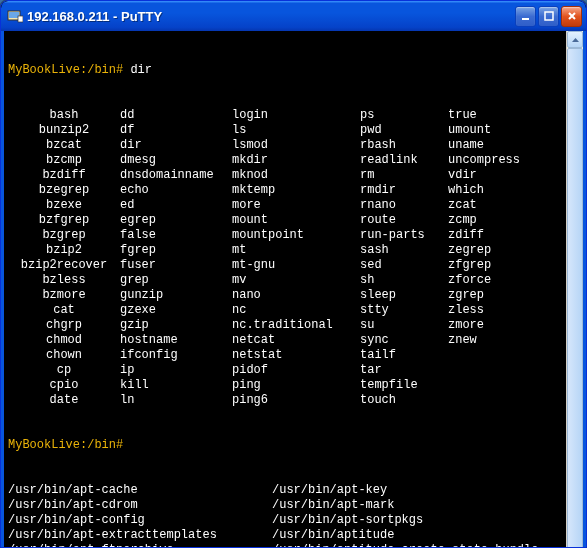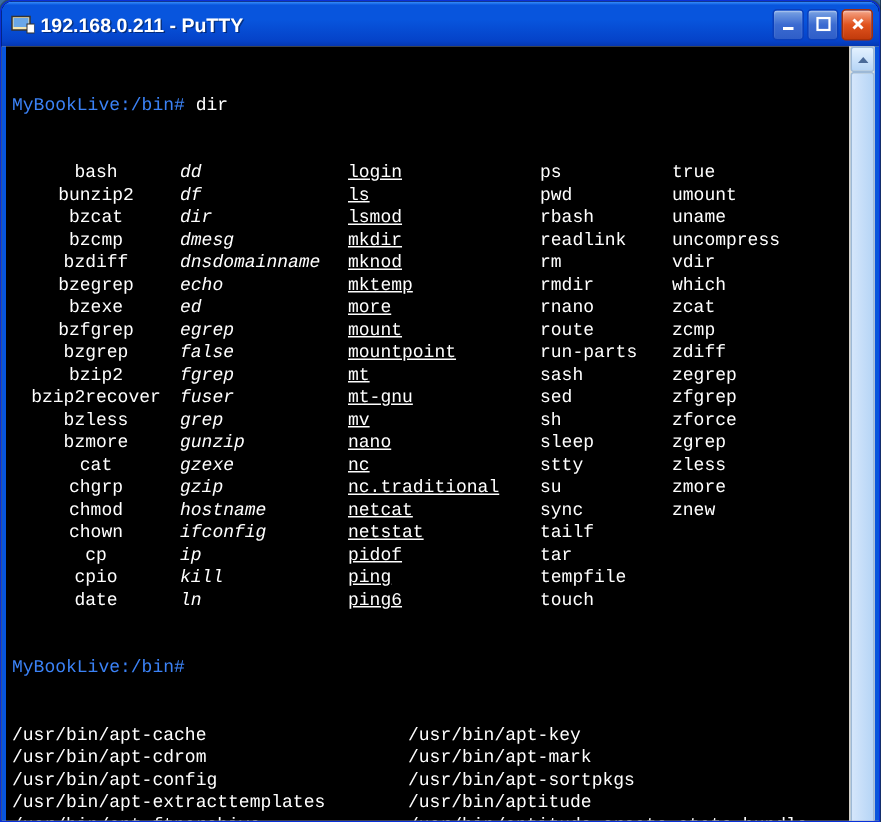--- a/index.html
+++ b/index.html
@@ -95,27 +95,27 @@
   .sb-thumb {
     position: absolute;
     left: 0; width: 100%;
     top: 17px; bottom: 17px;
     background: linear-gradient(to right, #d5e6fb, #b6d5f6);
     border: 1px solid #9db9d7;
     border-radius: 2px;
   }
   .row { display: flex; }
   .c1 { width: 112px; text-align: center; }
-  .c2 { width: 112px; font-style: italic; }
-  .c3 { width: 128px; text-decoration: underline; }
+  .c2 { width: 112px; }
+  .c3 { width: 128px; }
   .c4 { width: 88px; }
   .c5 { width: auto; text-align: center; }
   .pcol1 { width: 264px; }
   .pcol2 { width: auto; text-align: right; }
-  .prompt { color: #3b82f6; }
+  .prompt { color: #eab308; }
 </style>
 </head>
 <body>
 
 <div class="window">
   <div class="titlebar">
     <span class="title-icon">
       <svg width="16" height="16" viewBox="0 0 16 16">
         <rect x="1" y="3" width="12" height="9" fill="#f6e7b1" stroke="#333" stroke-width="1"></rect>
         <rect x="2" y="4" width="10" height="6" fill="#6aa7e8"></rect>

